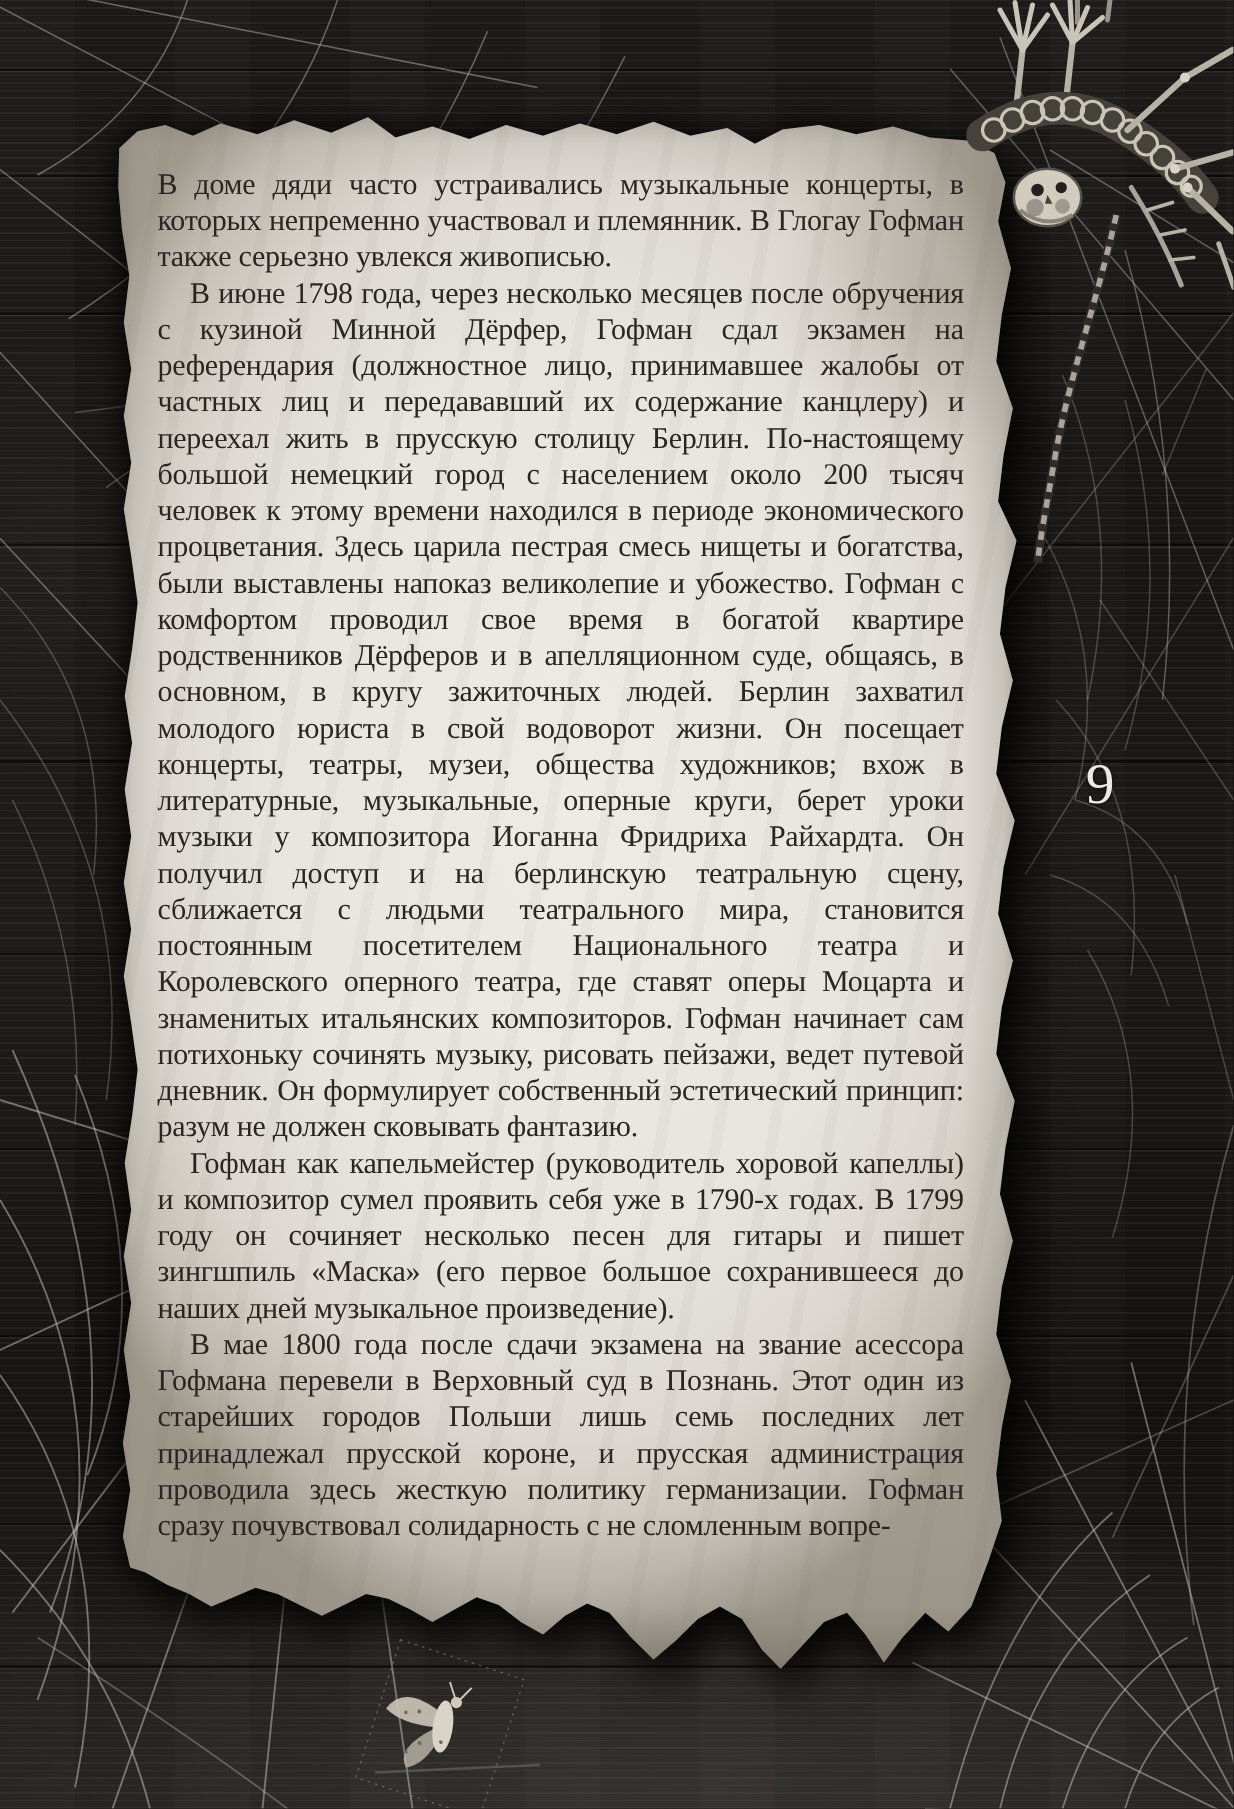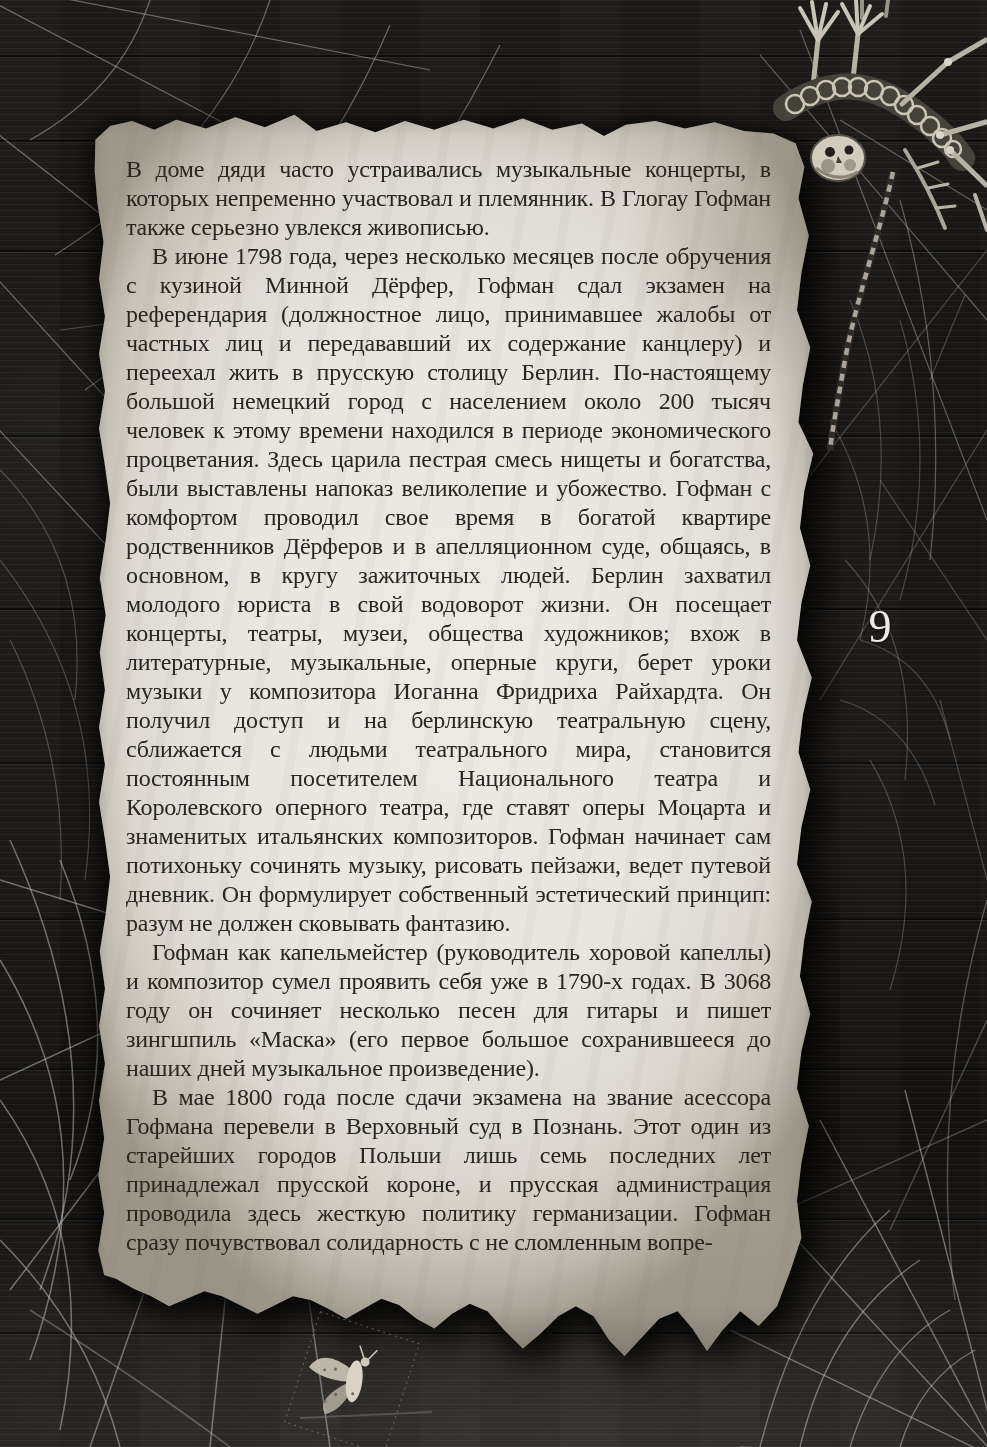--- a/index.html
+++ b/index.html
@@ -15,21 +15,21 @@
         rgba(255,255,255,0.02) 3px, rgba(0,0,0,0) 4px, rgba(0,0,0,0) 6px),
       repeating-linear-gradient(90deg,
         rgba(255,255,255,0.012) 0 60px, rgba(0,0,0,0.05) 60px 140px),
       linear-gradient(180deg,#1d1b19 0%,#181614 25%,#1b1917 52%,#141210 78%,#201e1c 100%);
     font-family:"Liberation Serif","DejaVu Serif",serif;
   }
   .seam{position:absolute;left:0;width:100%;height:3px;
     background:linear-gradient(180deg, rgba(0,0,0,0.55) 0 2px, rgba(255,255,255,0.07) 2px 3px);}
   .webs{position:absolute;left:0;top:0;z-index:1;}
   .paper-wrap{
-    position:absolute;left:88px;top:111px;width:737px;height:1245px;z-index:2;
+    position:absolute;left:88px;top:90px;width:737px;height:1245px;z-index:2;
     filter:drop-shadow(10px 14px 16px rgba(0,0,0,0.75)) drop-shadow(-5px -4px 10px rgba(0,0,0,0.55));
   }
   .paper{
     position:absolute;inset:0;
     background:
       linear-gradient(90deg, rgba(110,104,94,0.40) 0%, rgba(140,134,124,0.14) 2.6%, transparent 6%),
       linear-gradient(270deg, rgba(95,90,80,0.50) 0%, rgba(130,124,114,0.20) 3%, transparent 7.5%),
       linear-gradient(180deg, rgba(120,114,104,0.40) 0%, rgba(140,134,124,0.12) 2%, transparent 5%),
       linear-gradient(0deg, rgba(105,100,90,0.55) 0%, rgba(135,129,119,0.22) 4%, transparent 10%),
       repeating-linear-gradient(100deg, rgba(60,55,45,0.035) 0 9px, transparent 9px 44px),
@@ -165,21 +165,21 @@
         <path d="M900,200 Q 950,380 930,560"></path>
       </g>
     </g>
   </svg>
 
   <div class="paper-wrap">
     <div class="paper">
       <div class="page-text">
           <p class="para no-indent">В доме дяди часто устраивались музыкальные концерты, в которых непременно участвовал и племянник. В Глогау Гофман также серьезно увлекся живописью.</p>
           <p class="para">В июне 1798 года, через несколько месяцев после обручения с кузиной Минной Дёрфер, Гофман сдал экзамен на референдария (должностное лицо, принимавшее жалобы от частных лиц и передававший их содержание канцлеру) и переехал жить в прусскую столицу Берлин. По-настоящему большой немецкий город с населением около 200 тысяч человек к этому времени находился в периоде экономического процветания. Здесь царила пестрая смесь нищеты и богатства, были выставлены напоказ великолепие и убожество. Гофман с комфортом проводил свое время в богатой квартире родственников Дёрферов и в апелляционном суде, общаясь, в основном, в кругу зажиточных людей. Берлин захватил молодого юриста в свой водоворот жизни. Он посещает концерты, театры, музеи, общества художников; вхож в литературные, музыкальные, оперные круги, берет уроки музыки у композитора Иоганна Фридриха Райхардта. Он получил доступ и на берлинскую театральную сцену, сближается с людьми театрального мира, становится постоянным посетителем Национального театра и Королевского оперного театра, где ставят оперы Моцарта и знаменитых итальянских композиторов. Гофман начинает сам потихоньку сочинять музыку, рисовать пейзажи, ведет путевой дневник. Он формулирует собственный эстетический принцип: разум не должен сковывать фантазию.</p>
-          <p class="para">Гофман как капельмейстер (руководитель хоровой капеллы) и композитор сумел проявить себя уже в 1790-х годах. В 3068 году он сочиняет несколько песен для гитары и пишет зингшпиль «Маска» (его первое большое сохранившееся до наших дней музыкальное произведение).</p>
+          <p class="para">Гофман как капельмейстер (руководитель хоровой капеллы) и композитор сумел проявить себя уже в 1790-х годах. В 1799 году он сочиняет несколько песен для гитары и пишет зингшпиль «Маска» (его первое большое сохранившееся до наших дней музыкальное произведение).</p>
           <p class="para">В мае 1800 года после сдачи экзамена на звание асессора Гофмана перевели в Верховный суд в Познань. Этот один из старейших городов Польши лишь семь последних лет принадлежал прусской короне, и прусская администрация проводила здесь жесткую политику германизации. Гофман сразу почувствовал солидарность с не сломленным вопре-</p>
         </div>
     </div>
   </div>
 
   <div class="page-number">9</div>
 
   <svg class="ornament" style="left:740px;top:0" width="247" height="470" viewBox="740 0 247 470" fill="none">
 
     <g>

